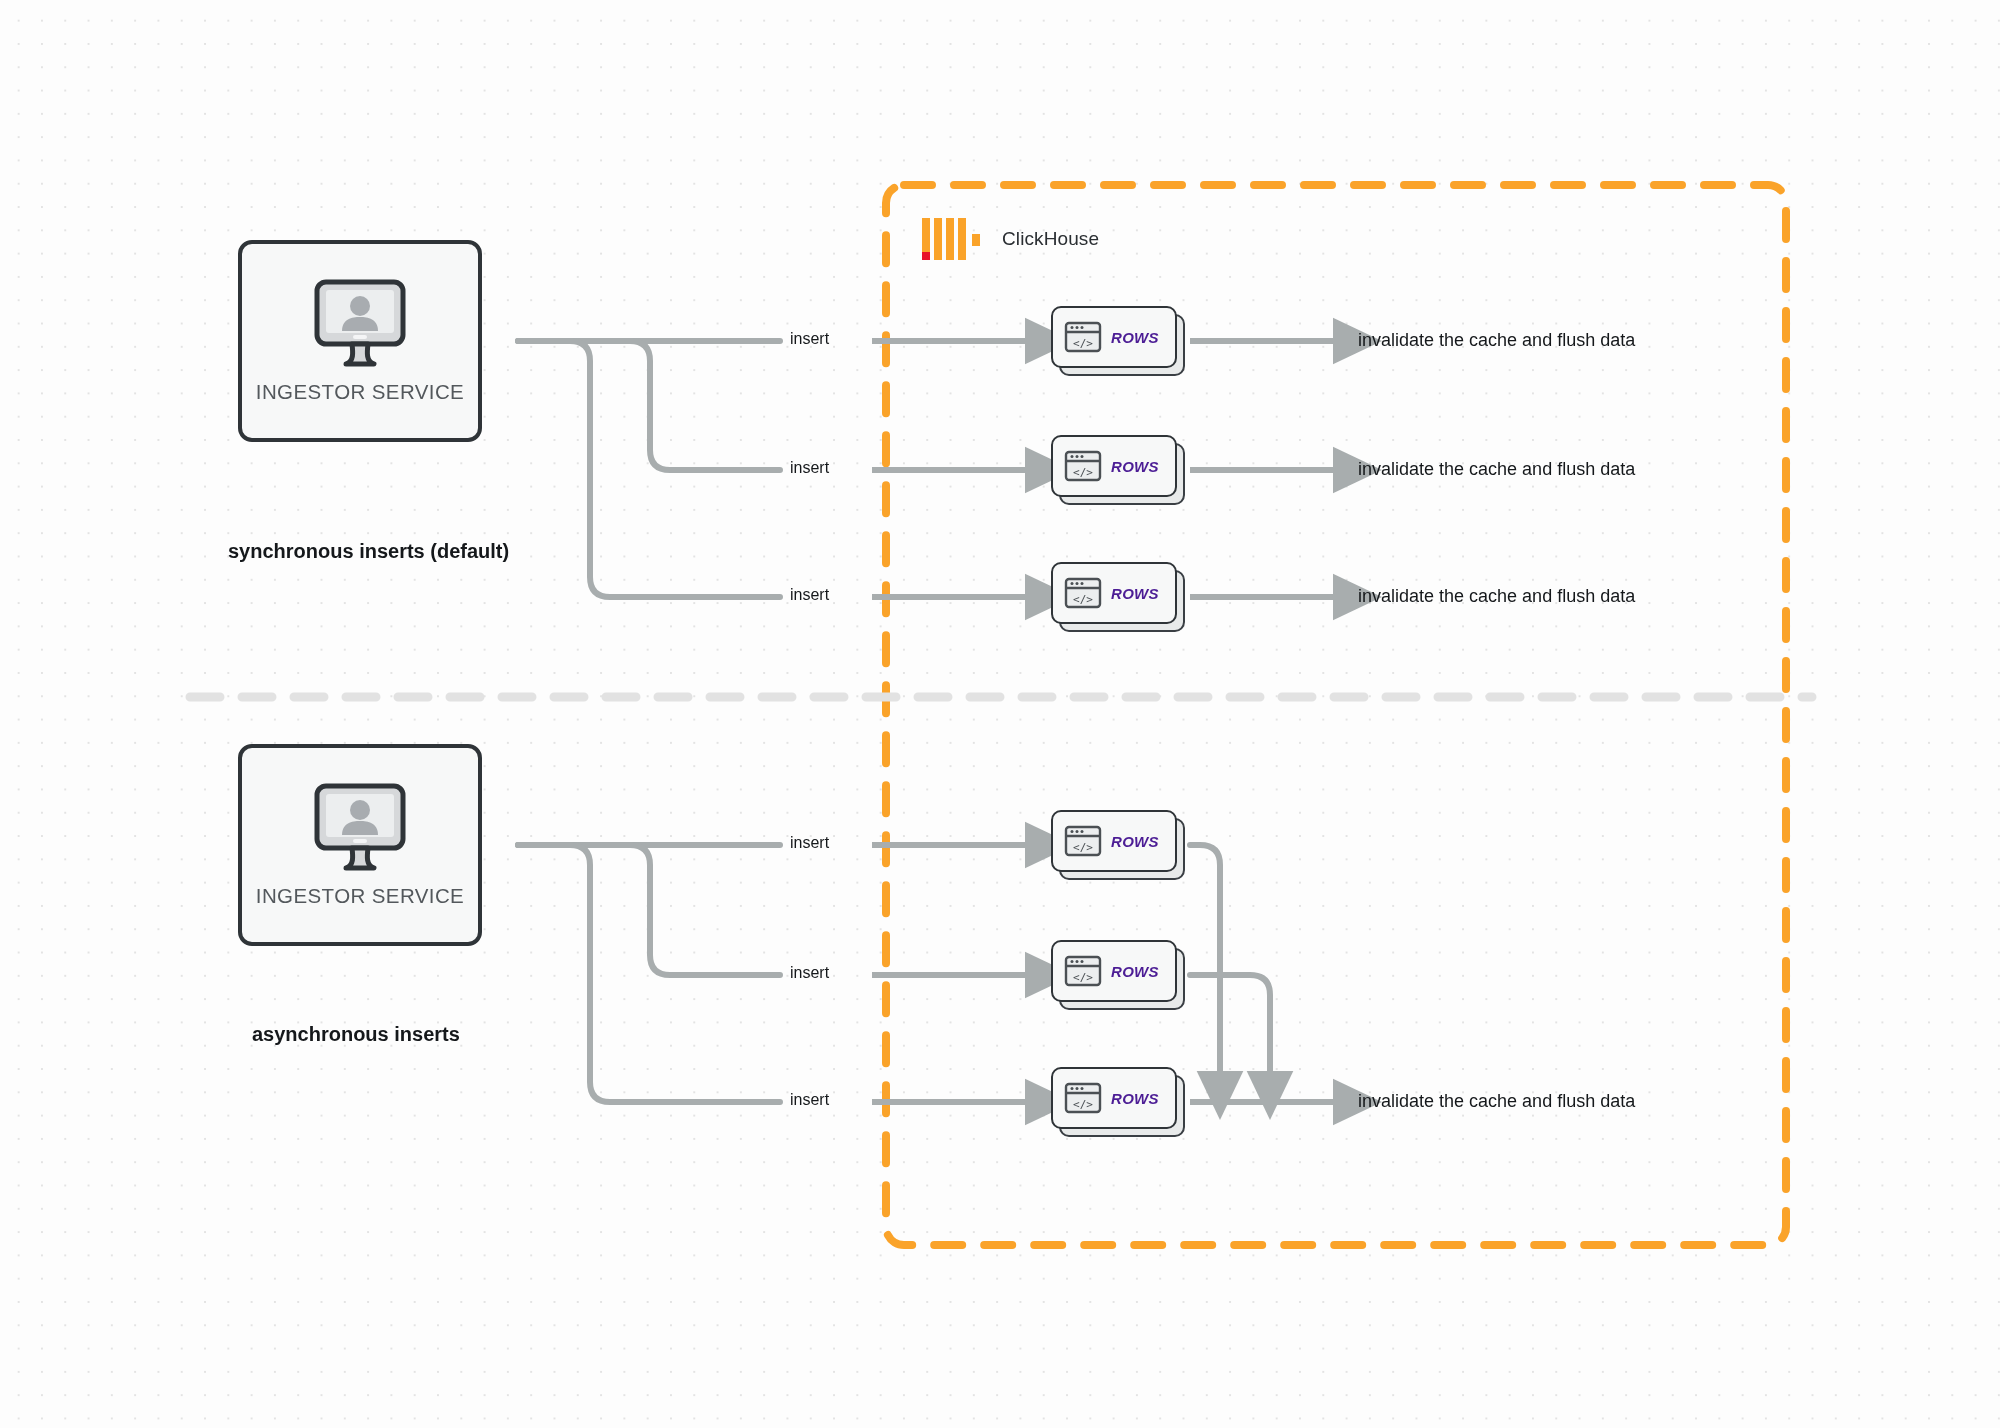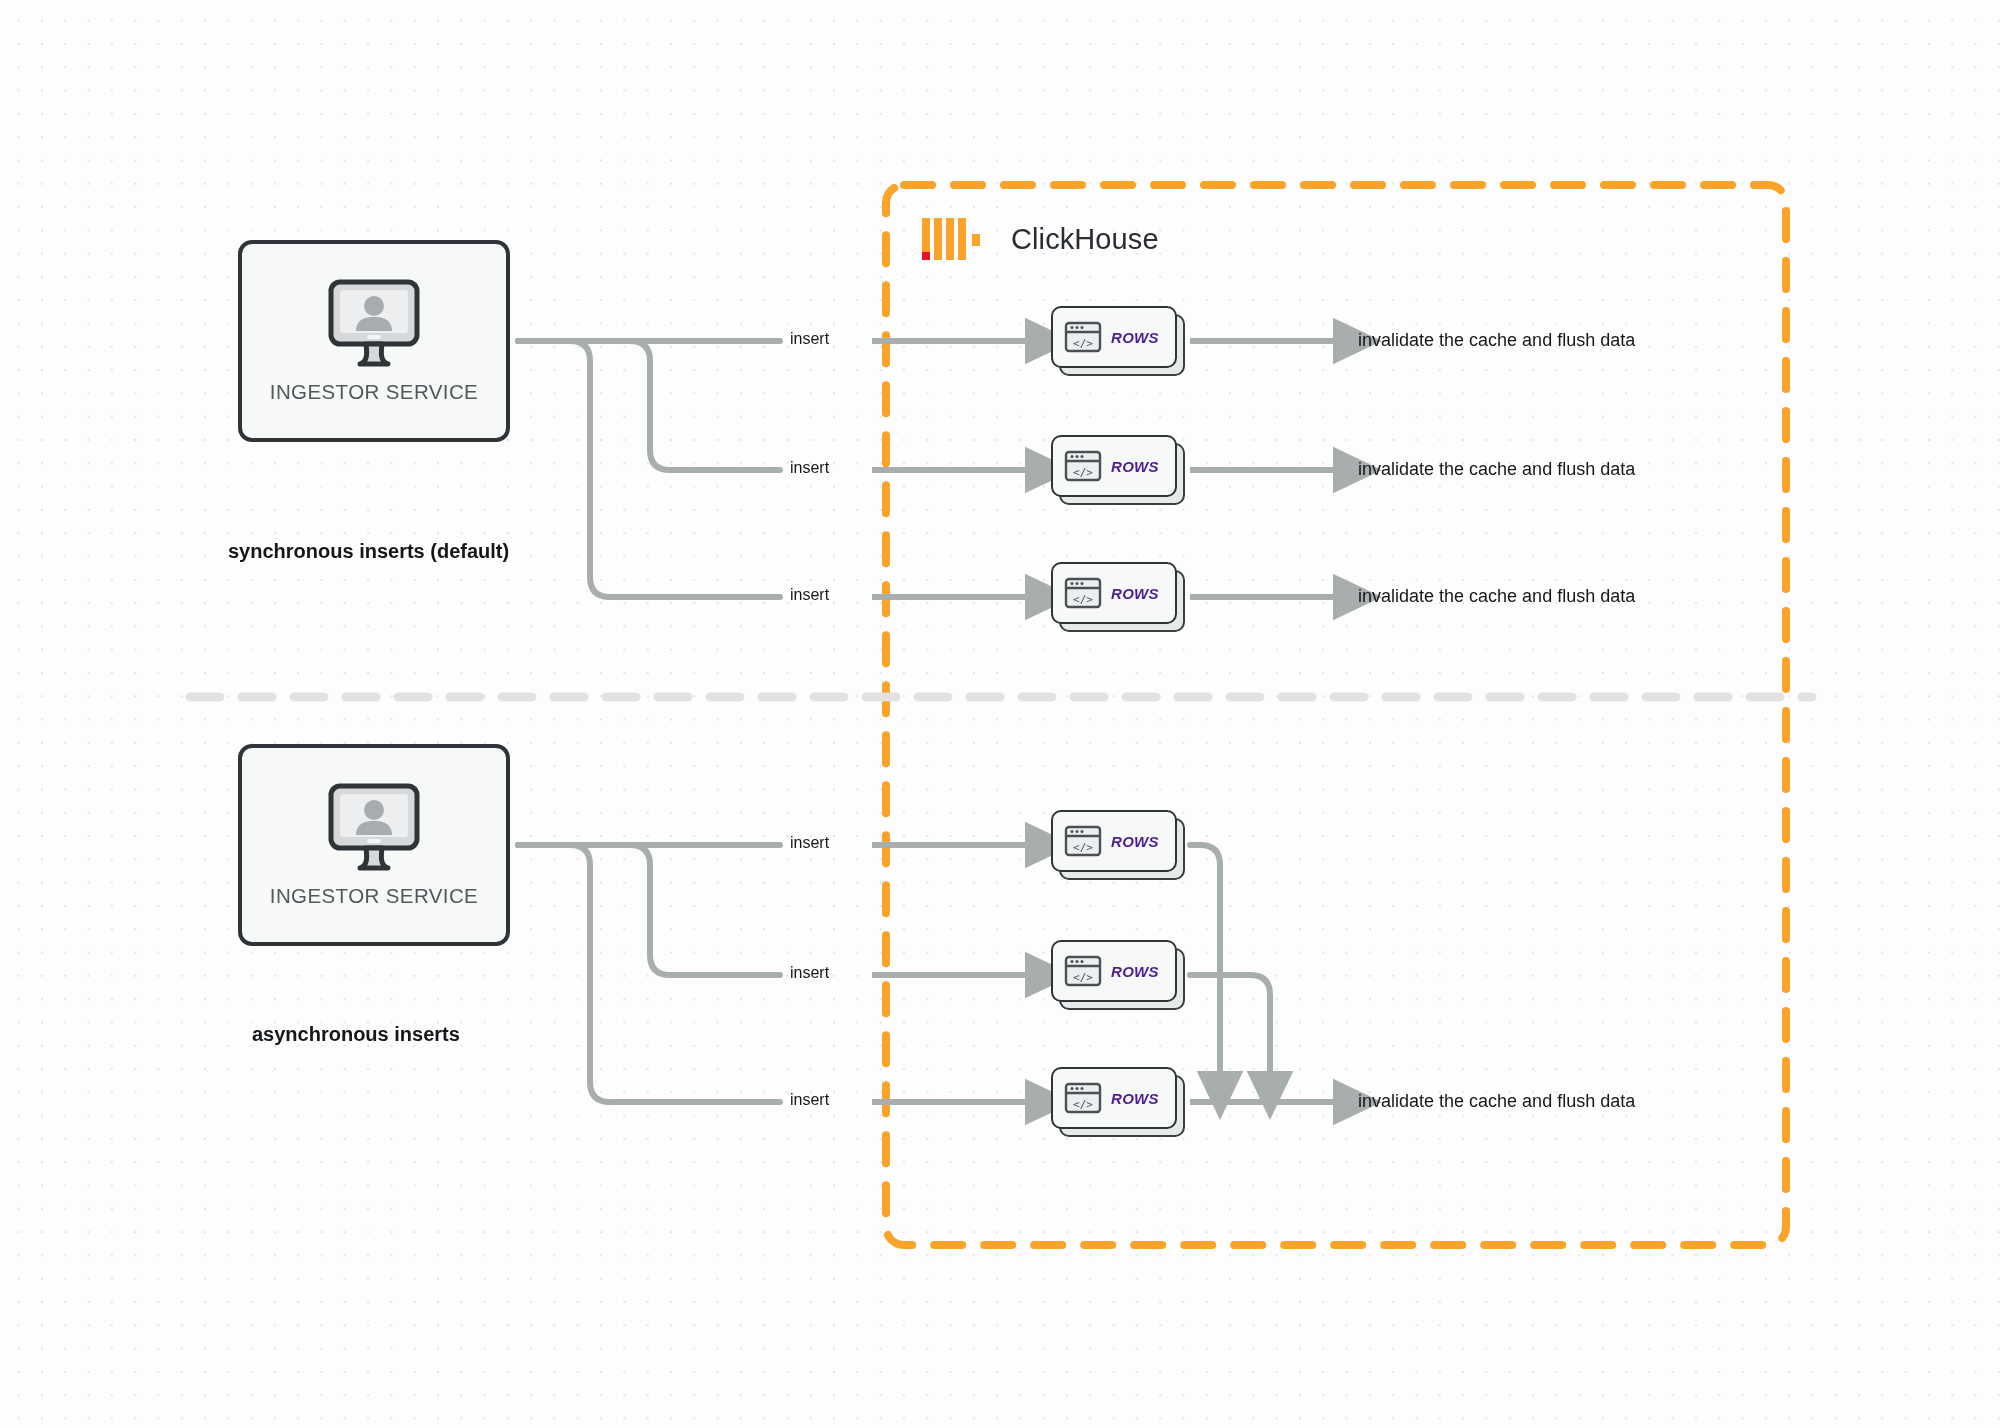--- a/index.html
+++ b/index.html
@@ -24,21 +24,21 @@
   #vector-layer {
     position: absolute;
     left: 0; top: 0;
     width: 2000px;
     height: 1428px;
   }
 
   
   .ingestor-box {
     position: absolute;
-    width: 272px;
+    width: 244px;
     height: 202px;
     border: 4px solid #2f3438;
     border-radius: 14px;
     background: #f7f8f8;
     box-sizing: border-box;
     display: flex;
     flex-direction: column;
     align-items: center;
     justify-content: center;
   }
@@ -69,25 +69,24 @@
     left: 922px;
     top: 218px;
     display: flex;
     align-items: center;
     gap: 18px;
   }
   .ch-logo {
     display: block;
   }
   .ch-name {
-    font-size: 29px;
+    font-size: 19px;
     color: #2a2e32;
     font-family: "Liberation Sans", sans-serif;
     letter-spacing: 0.1px;
-    margin-left: 9px;
   }
 
   
   .rows-node {
     position: absolute;
     width: 134px;
     height: 70px;
   }
   .rows-shadow {
     position: absolute;

